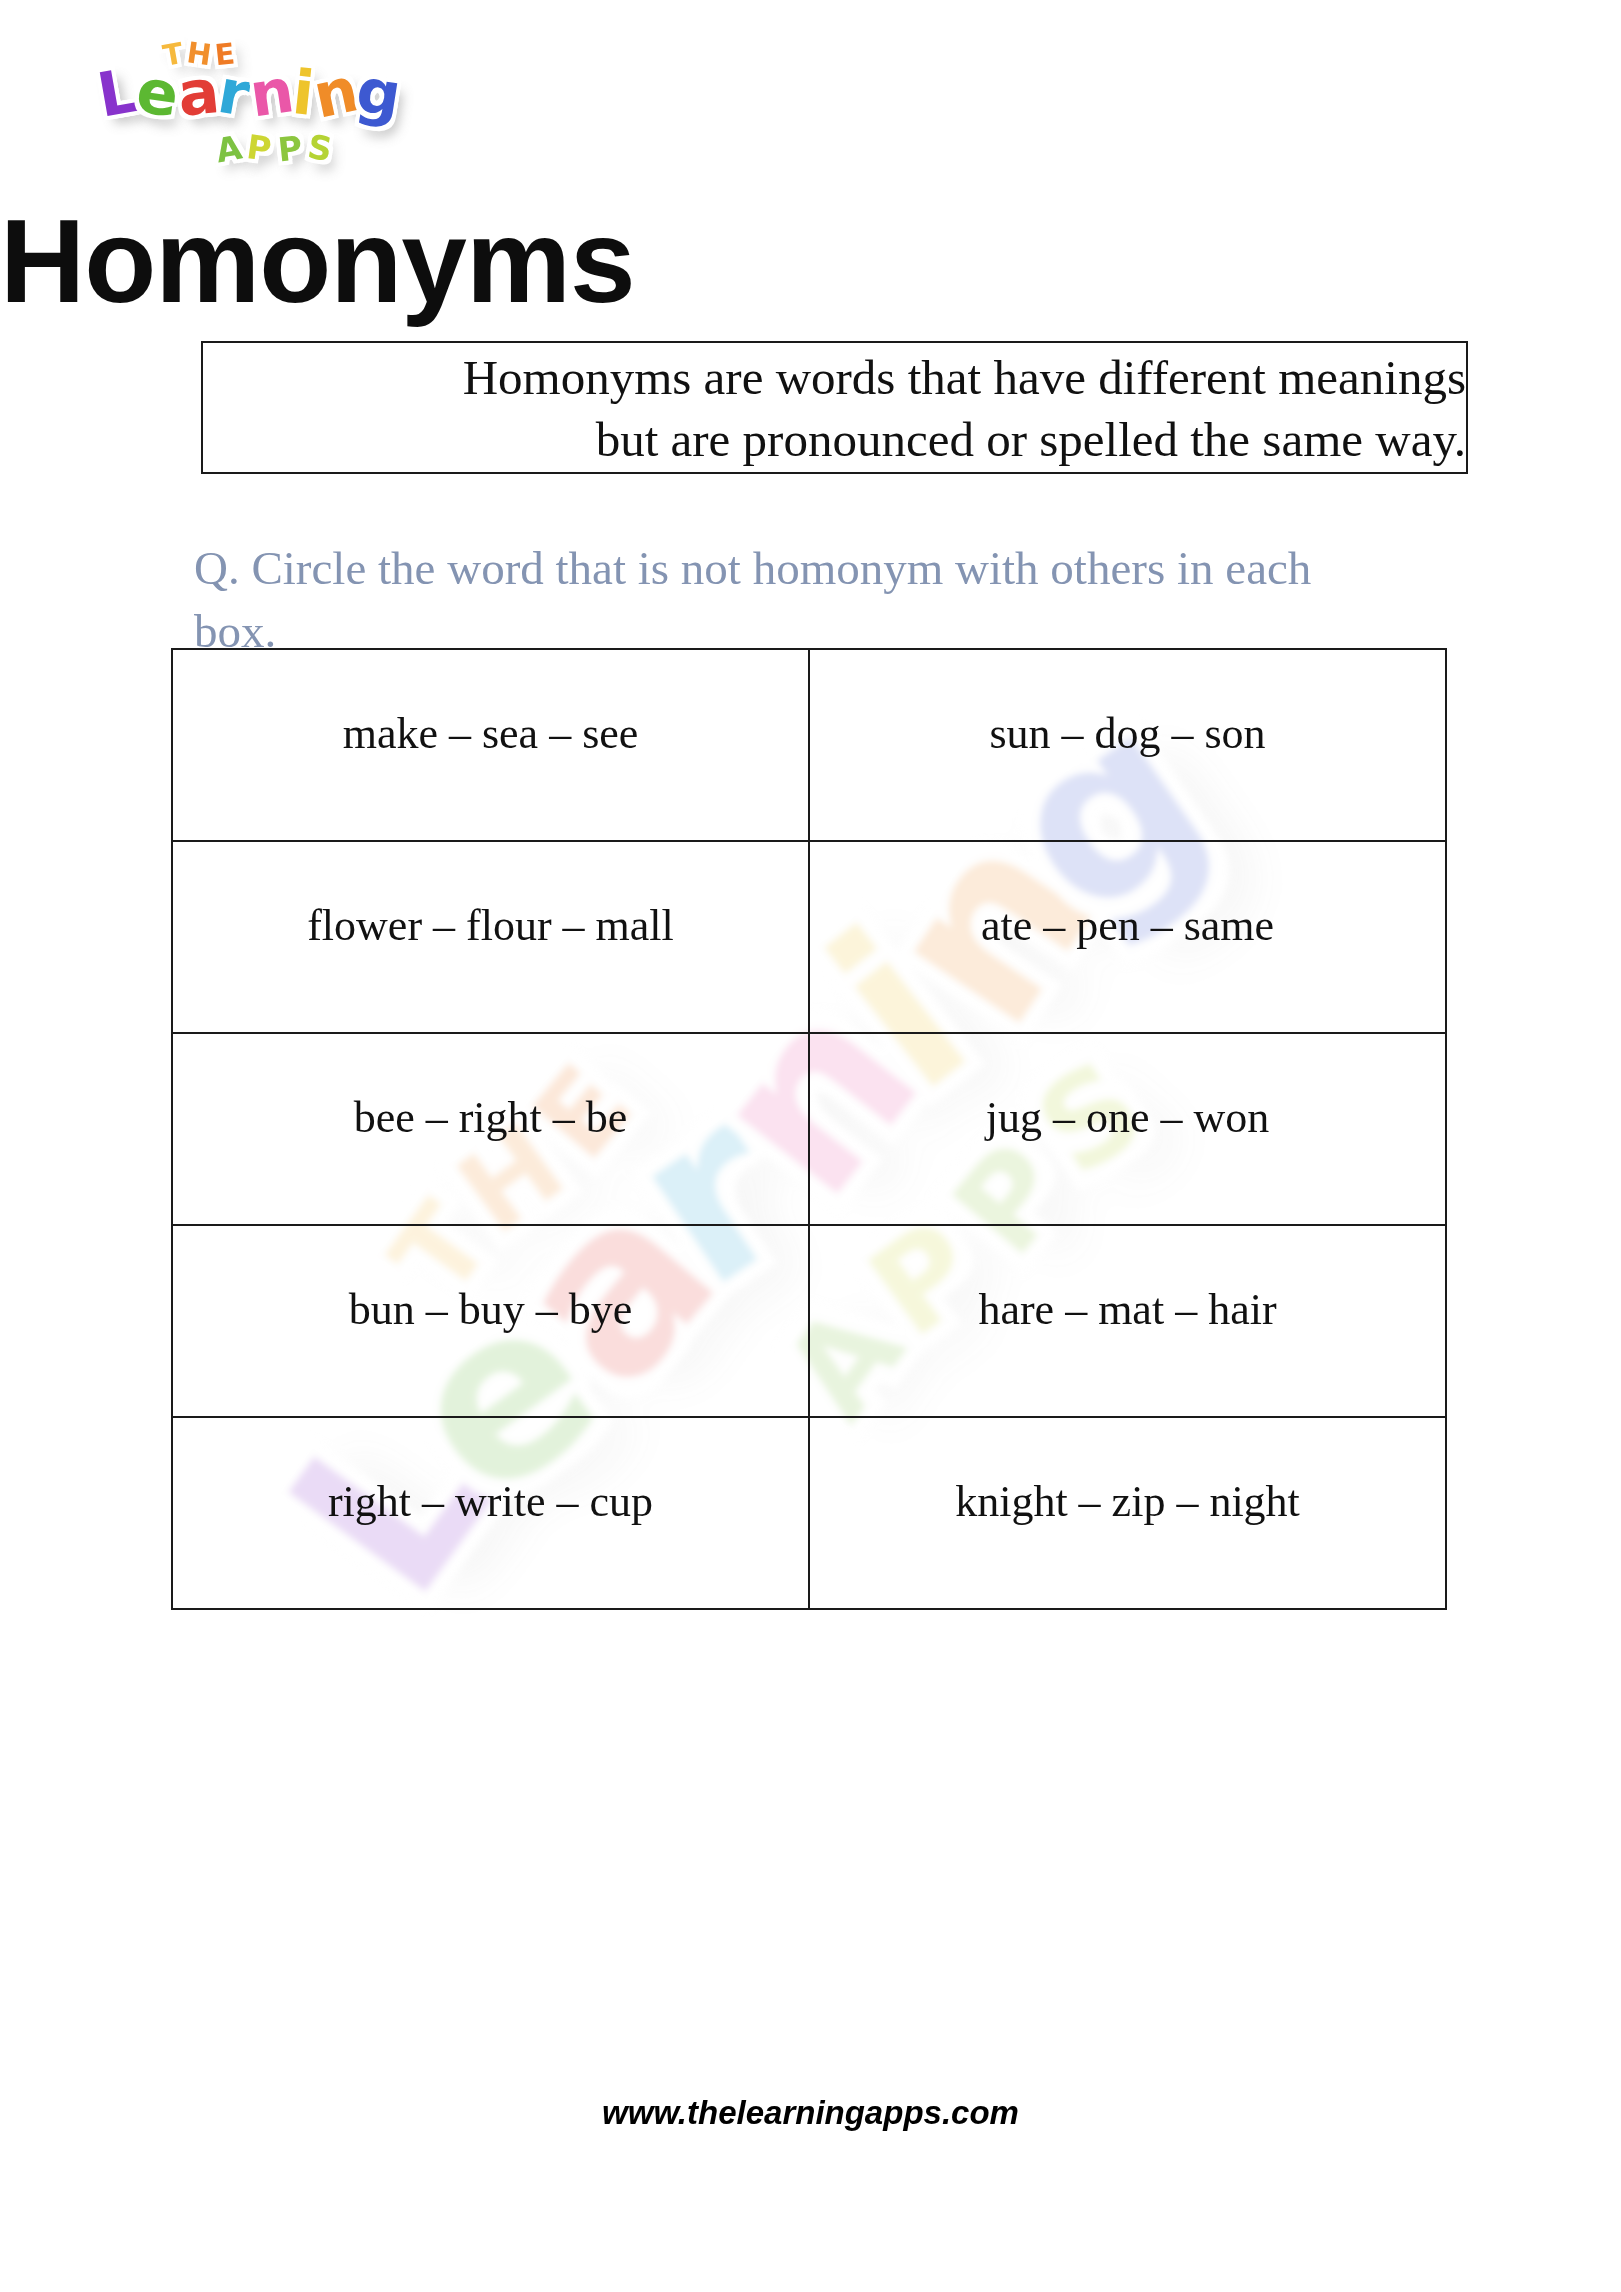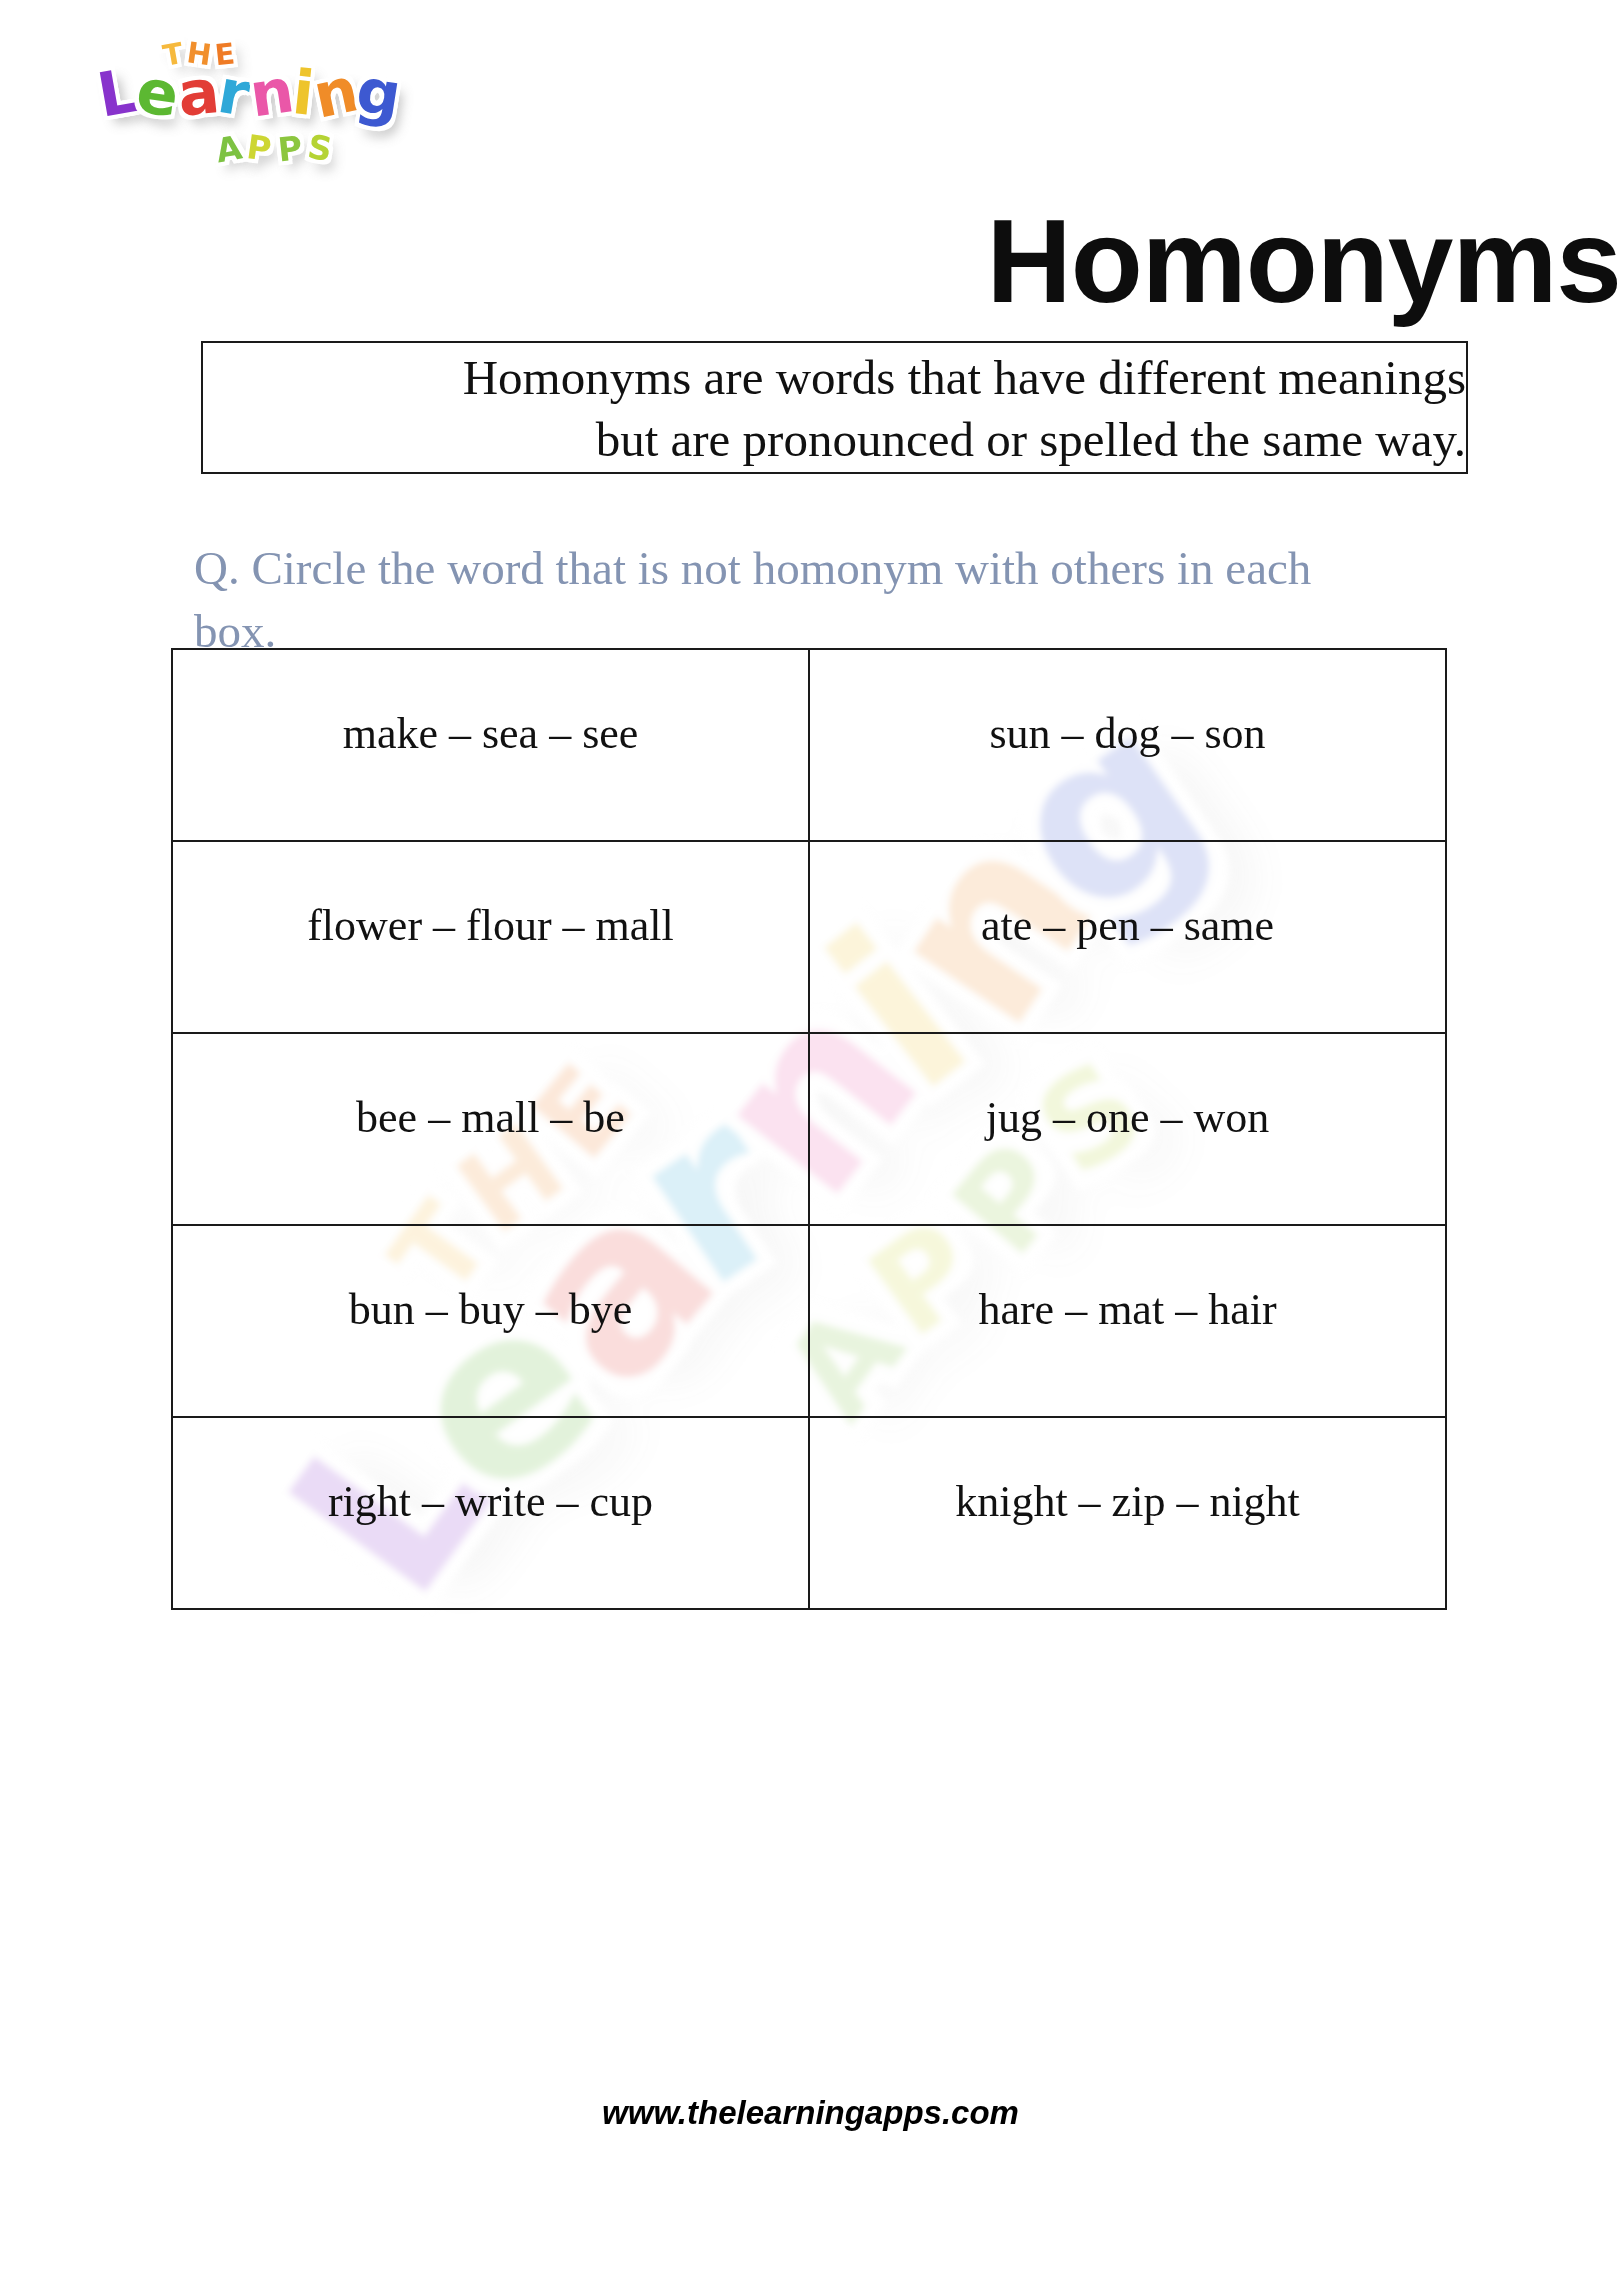--- a/index.html
+++ b/index.html
@@ -47,21 +47,21 @@
     pointer-events:none;
     filter:blur(1px);
   }
 
   
   .title {
     position:absolute;
     left:0; top:202px;
     width:100%;
     margin:0;
-    text-align:right;
+    text-align:left;
     font-family:"Liberation Sans","DejaVu Sans",sans-serif;
     font-weight:700;
     font-size:118px;
     line-height:118px;
     letter-spacing:-1px;
     color:#0d0d0d;
     z-index:2;
   }
 
   
@@ -164,21 +164,21 @@
     <tbody>
       <tr>
         <td>make – sea – see</td>
         <td>sun – dog – son</td>
       </tr>
       <tr>
         <td>flower – flour – mall</td>
         <td>ate – pen – same</td>
       </tr>
       <tr>
-        <td>bee – mall – be</td>
+        <td>bee – right – be</td>
         <td>jug – one – won</td>
       </tr>
       <tr>
         <td>bun – buy – bye</td>
         <td>hare – mat – hair</td>
       </tr>
       <tr>
         <td>right – write – cup</td>
         <td>knight – zip – night</td>
       </tr>

